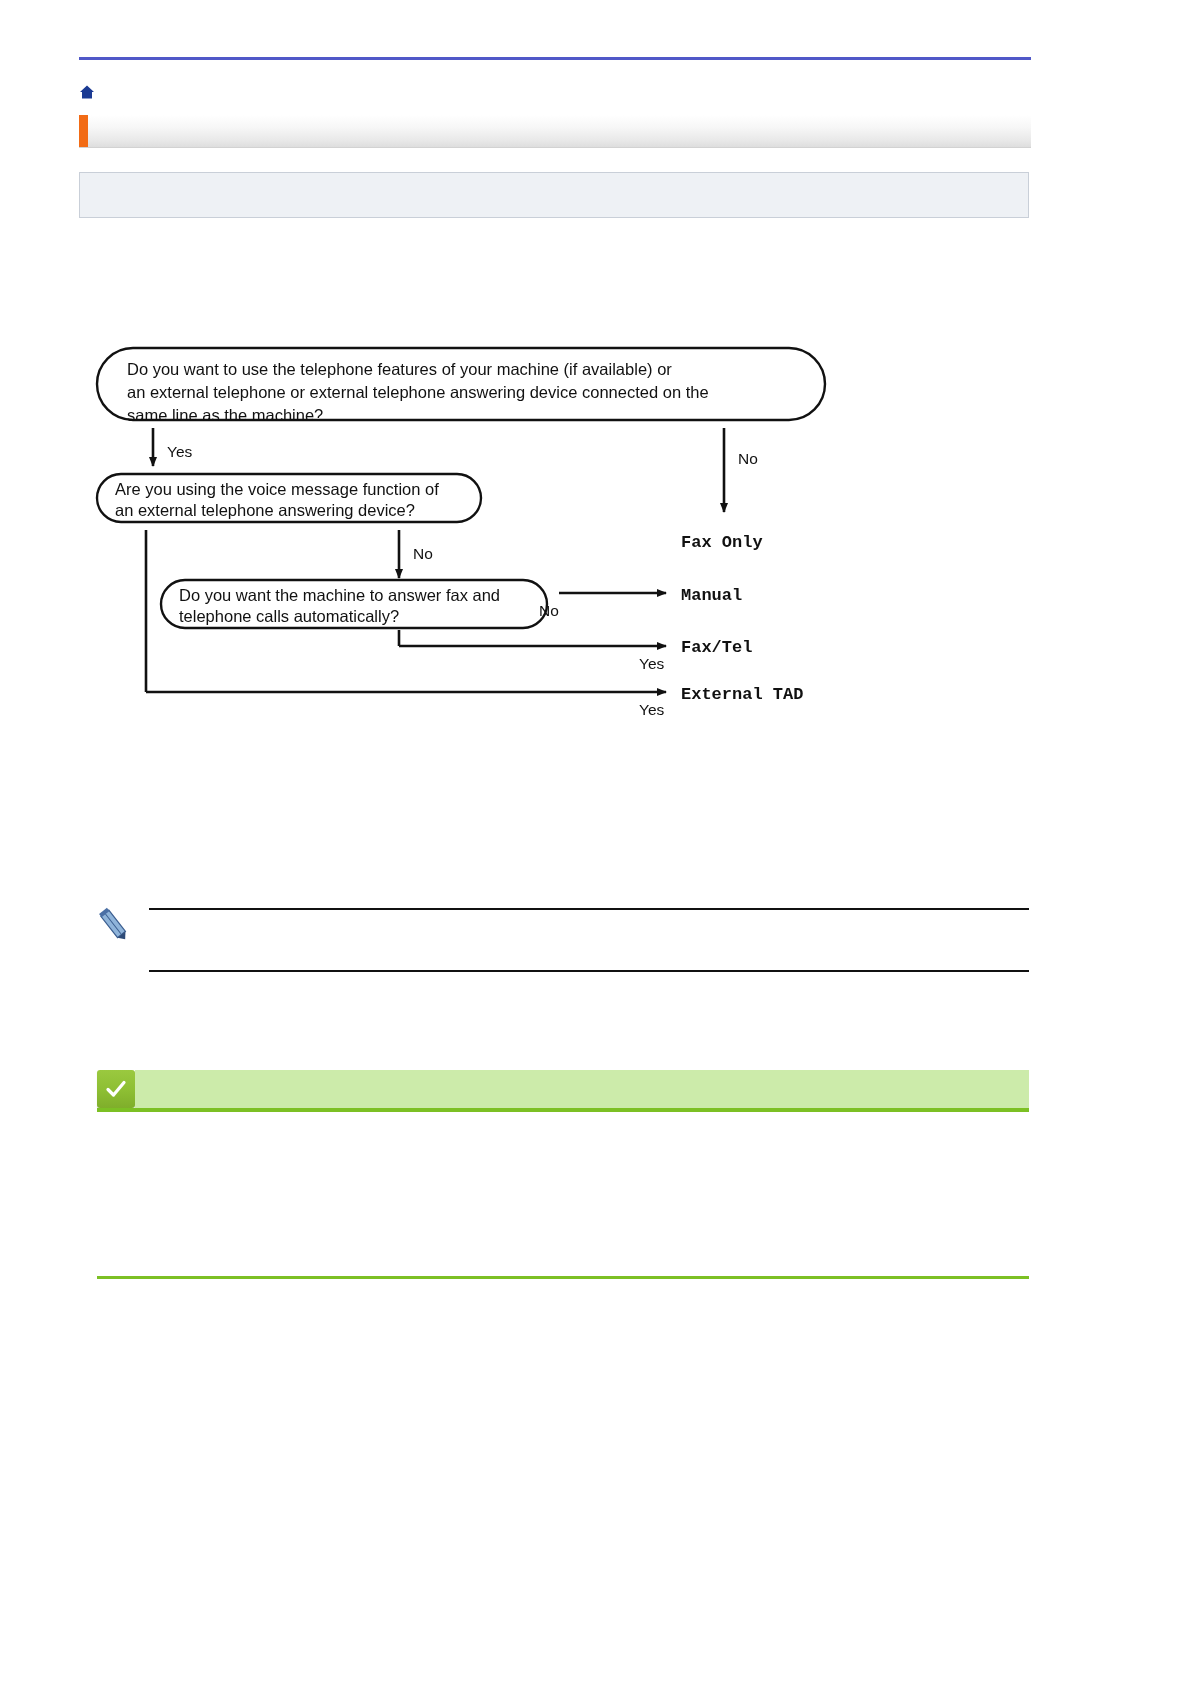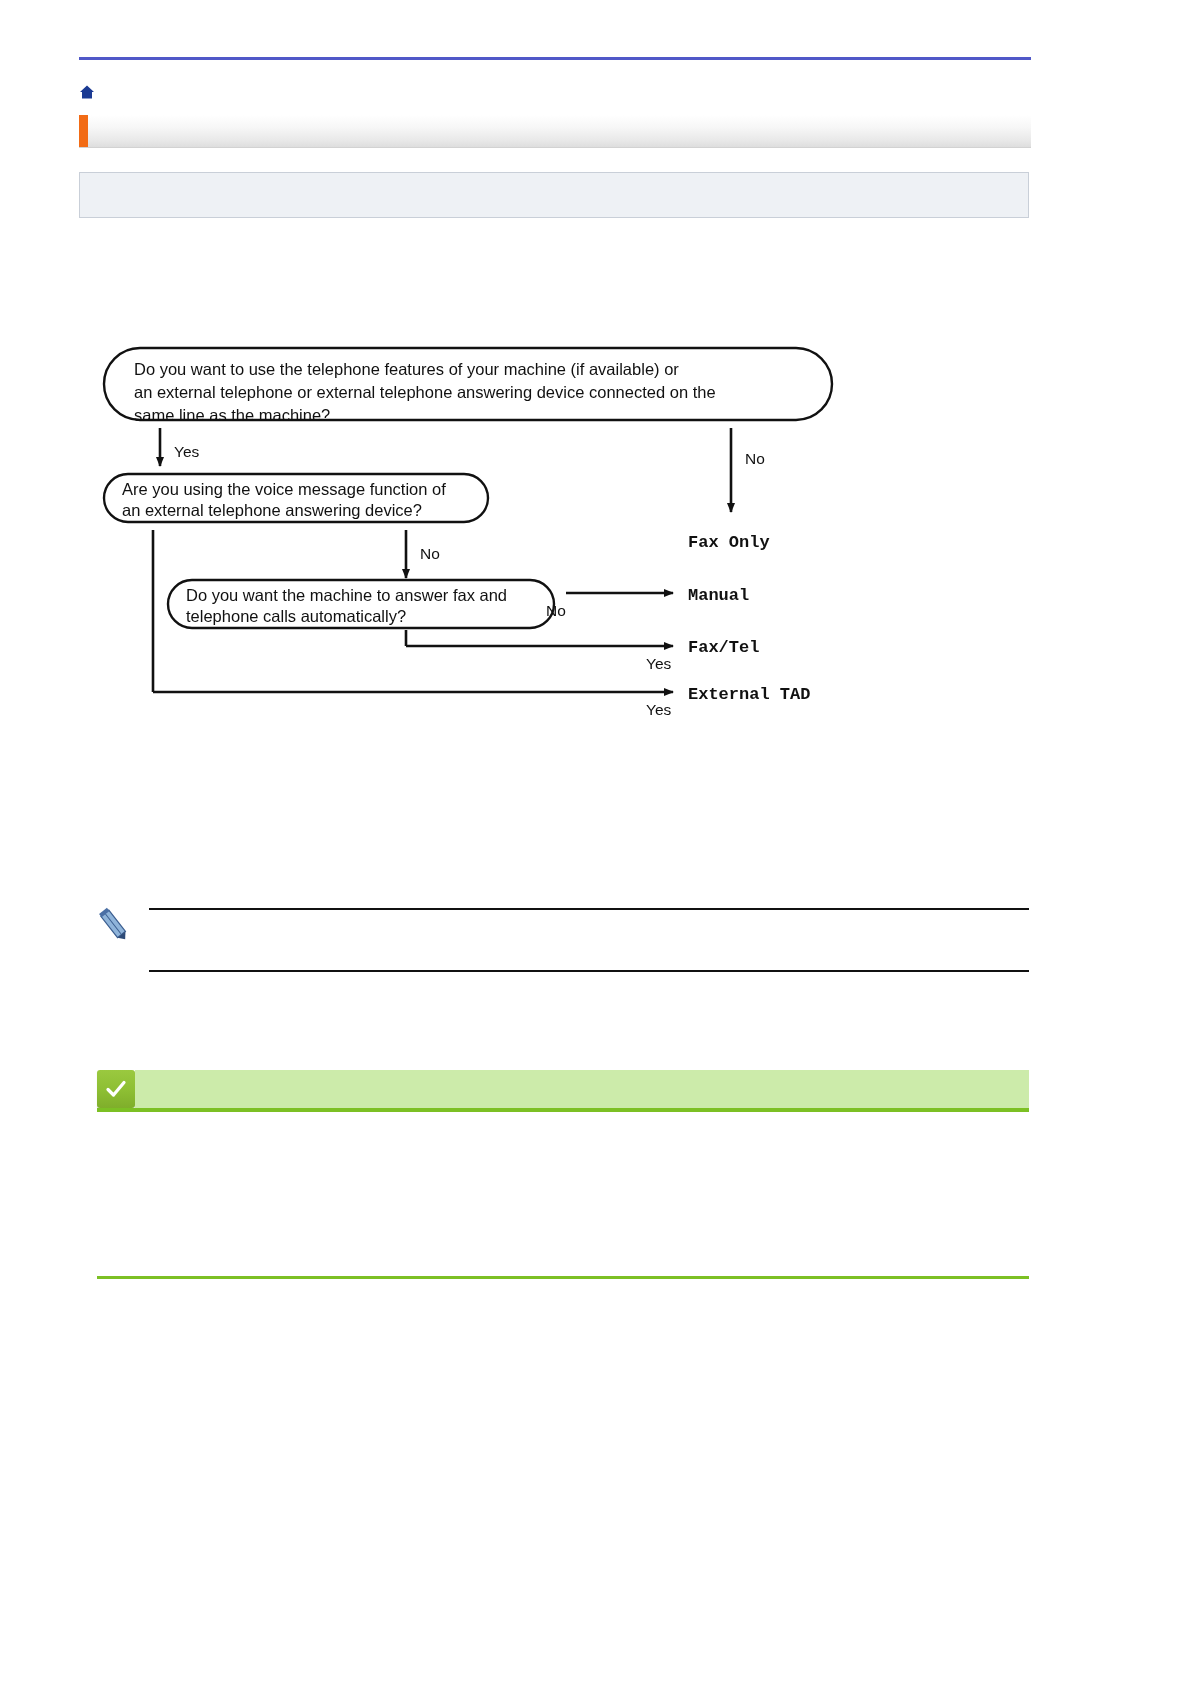--- a/index.html
+++ b/index.html
@@ -46,21 +46,21 @@
   }
 
   
   .intro{
     position:absolute;left:97px;top:246px;width:930px;
     font-size:13px;line-height:20px;color:#1a1a1a;
   }
 
   
   .flow{
-    position:absolute;left:100px;top:340px;width:790px;height:395px;
+    position:absolute;left:93px;top:340px;width:790px;height:395px;
   }
   .flow svg{display:block;}
 
   
   .mid-text{
     position:absolute;left:97px;top:760px;width:930px;
     font-size:13px;line-height:20px;color:#1a1a1a;
   }
 
   

